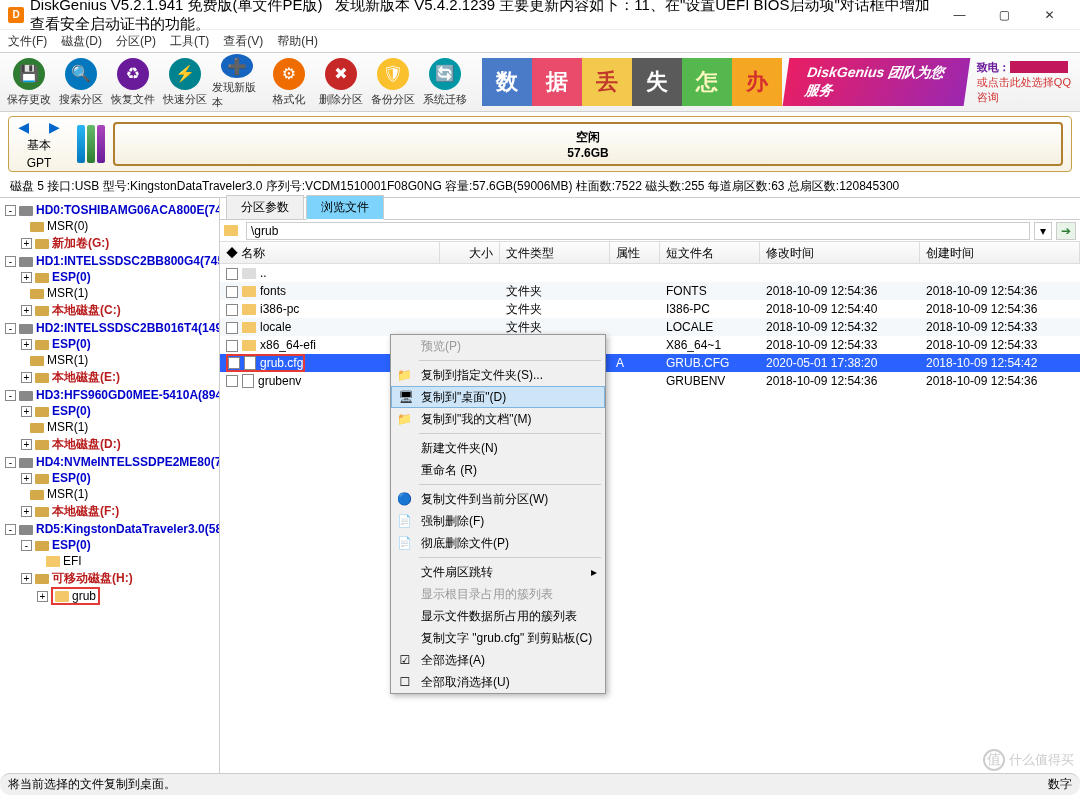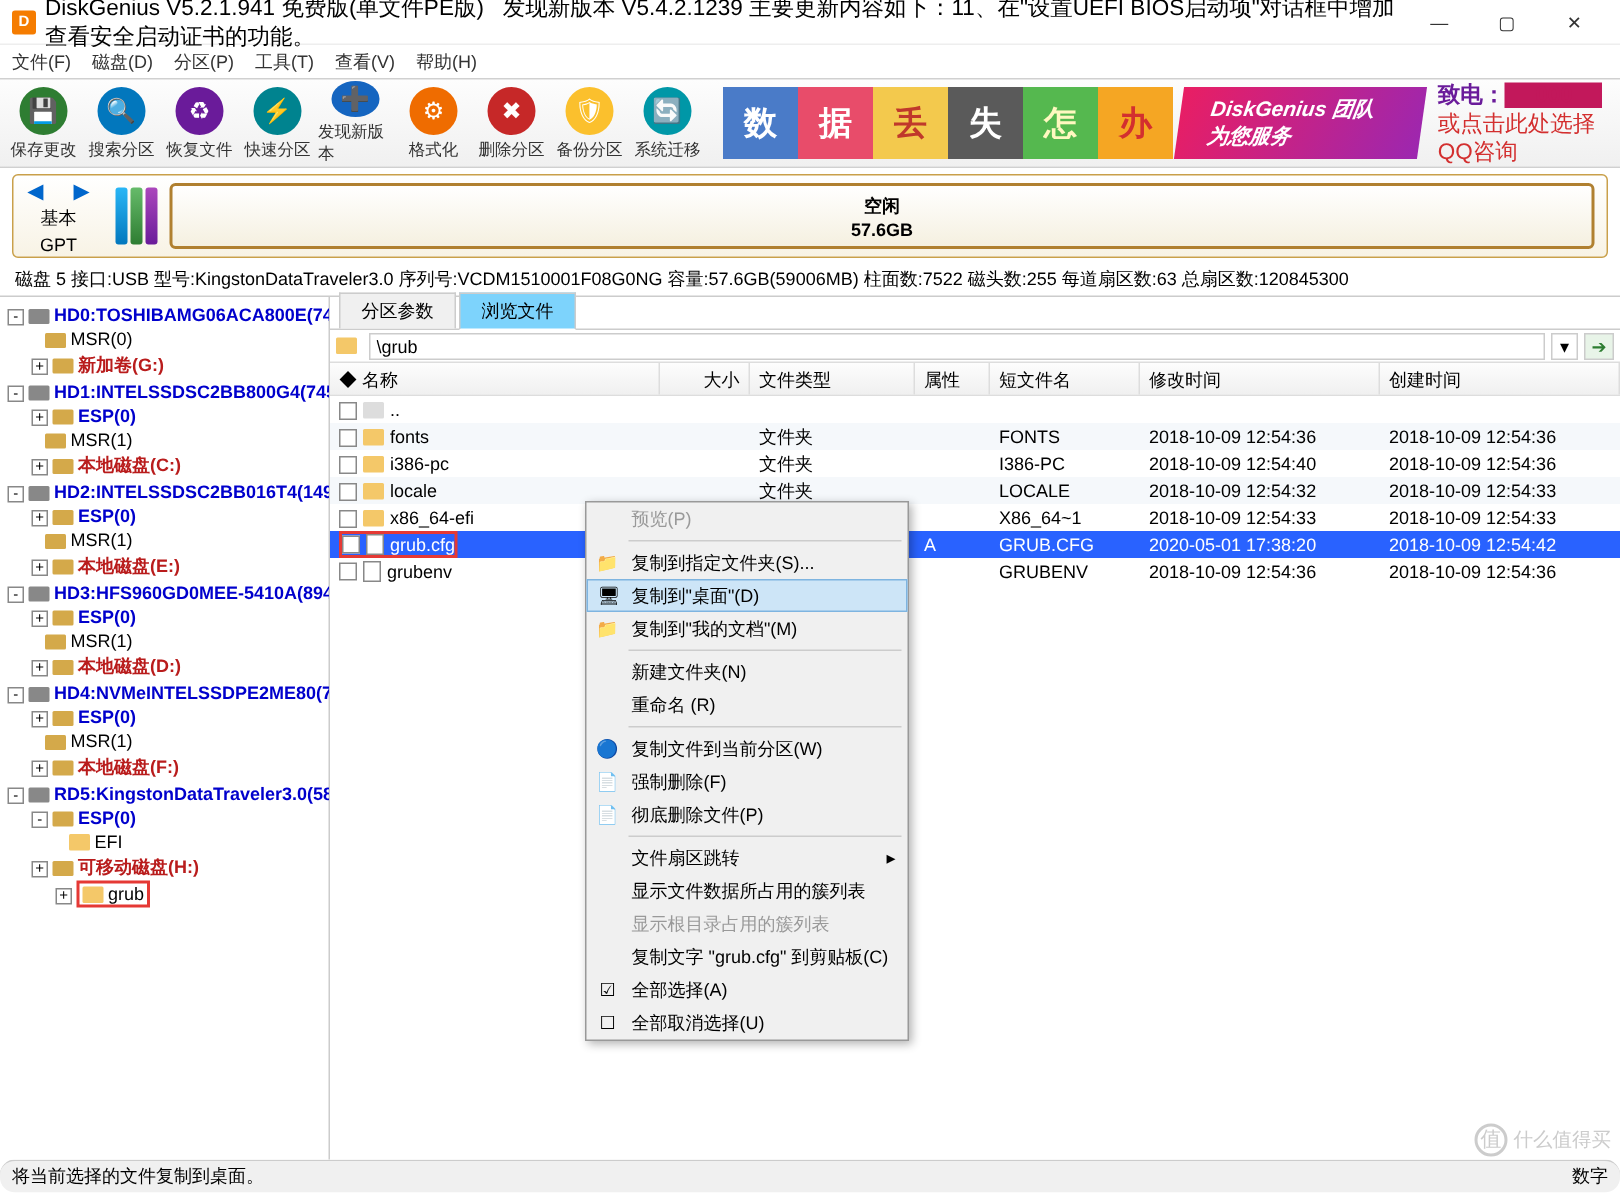--- a/index.html
+++ b/index.html
@@ -12,21 +12,21 @@
 .menubar { height: 22px; display: flex; align-items: center; padding: 0 8px; gap: 14px; font-size: 12px; color: #333; }
 .menubar span { cursor: pointer; }
 .toolbar { height: 60px; background: linear-gradient(#fdfdfd,#f0f0f0); border-top: 1px solid #d0d0d0; border-bottom: 1px solid #d0d0d0; display: flex; align-items: center; padding: 2px 4px; gap: 2px; }
 .tbtn { width: 50px; height: 56px; display: flex; flex-direction: column; align-items: center; justify-content: center; font-size: 11px; color: #333; cursor: pointer; gap: 2px; }
 .tbtn .ticon { width: 32px; height: 32px; border-radius: 50%; display: flex; align-items: center; justify-content: center; font-size: 16px; color: #fff; }
 .banner { flex: 1; height: 52px; margin-left: 10px; display: flex; align-items: center; position: relative; }
 .banner-color { display: flex; height: 48px; }
 .banner-color div { width: 50px; display: flex; align-items: center; justify-content: center; color: #fff; font-size: 22px; font-weight: bold; }
 .banner-color div:nth-child(1){background:#4a7bc8;} .banner-color div:nth-child(2){background:#e84c6a;} .banner-color div:nth-child(3){background:#f3c94d;color:#c0392b;} .banner-color div:nth-child(4){background:#5a5a5a;} .banner-color div:nth-child(5){background:#55b84f;color:#fff8c0;} .banner-color div:nth-child(6){background:#f5a623;color:#d32f2f;}
 .banner-purple { height: 48px; background: linear-gradient(110deg,#e91e63,#9c27b0); padding: 0 20px; display: flex; align-items: center; color: #fff; font-size: 14px; font-style: italic; font-weight: bold; transform: skewX(-8deg); margin-left: 4px; }
-.banner-right { font-size: 15px; margin-left: 10px; }
+.banner-right { font-size: 11px; margin-left: 10px; }
 .banner-right .t1 { color: #6a1b9a; font-weight: bold; }
 .banner-right .t2 { color: #d32f2f; }
 .diskbar { height: 56px; border: 1px solid #c9a04a; border-radius: 4px; margin: 4px 8px; display: flex; align-items: center; background: linear-gradient(#fff,#f8f3e5); }
 .diskbar-left { width: 60px; display: flex; flex-direction: column; align-items: center; gap: 2px; }
 .diskbar-left .arrows { display: flex; gap: 20px; font-size: 14px; color: #0066cc; }
 .leds { display: flex; gap: 2px; height: 44px; align-items: center; margin: 0 8px; }
 .leds .led { width: 8px; height: 38px; border-radius: 2px; }
 .leds .led:nth-child(1){background:linear-gradient(#29b6f6,#0277bd);} 
 .leds .led:nth-child(2){background:linear-gradient(#66bb6a,#2e7d32);} 
 .leds .led:nth-child(3){background:linear-gradient(#ab47bc,#6a1b9a);}
@@ -330,25 +330,25 @@
     </div>
     <div class="citem">
       <span class="cicon">📄</span>
       <span>彻底删除文件(P)</span>
     </div>
     <div class="sep"></div>
     <div class="citem">
       <span>文件扇区跳转</span>
       <span class="arrow">▸</span>
     </div>
-    <div class="citem">
-      <span>显示文件数据所占用的簇列表</span>
-    </div>
     <div class="citem disabled">
       <span>显示根目录占用的簇列表</span>
+    </div>
+    <div class="citem">
+      <span>显示文件数据所占用的簇列表</span>
     </div>
     <div class="citem">
       <span>复制文字 "grub.cfg" 到剪贴板(C)</span>
     </div>
     <div class="citem">
       <span class="cicon">☑</span>
       <span>全部选择(A)</span>
     </div>
     <div class="citem">
       <span class="cicon">☐</span>

